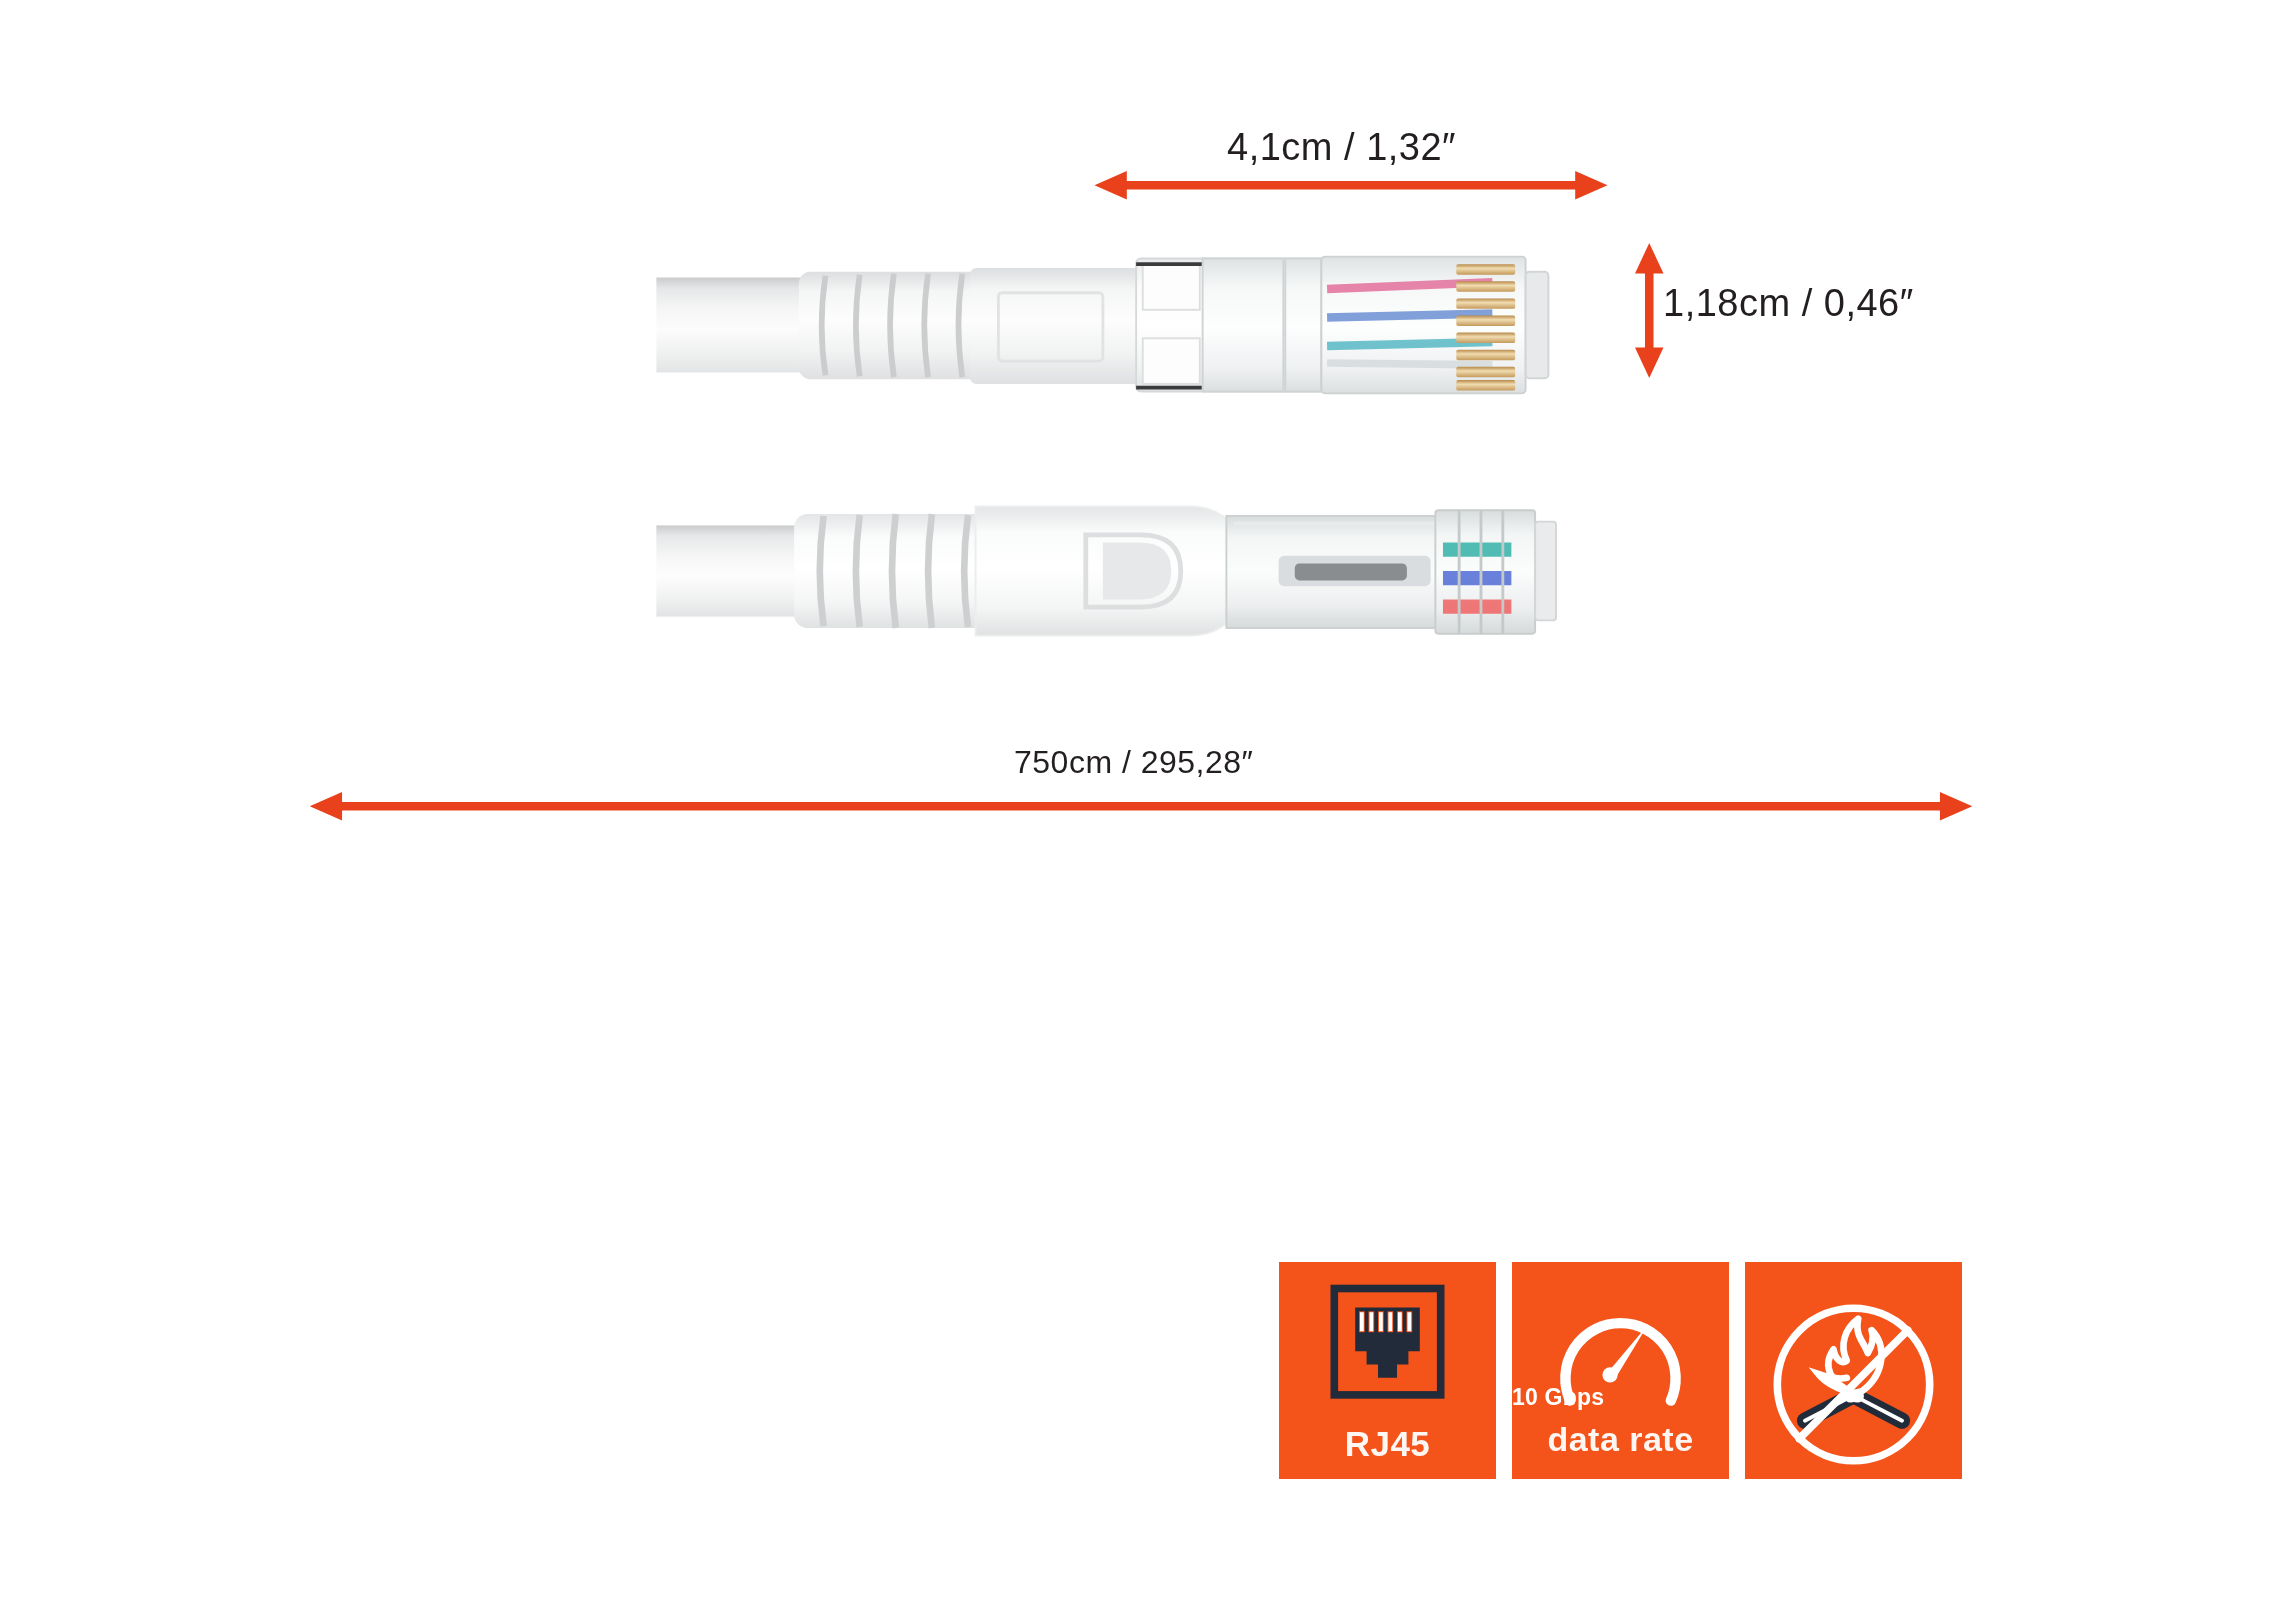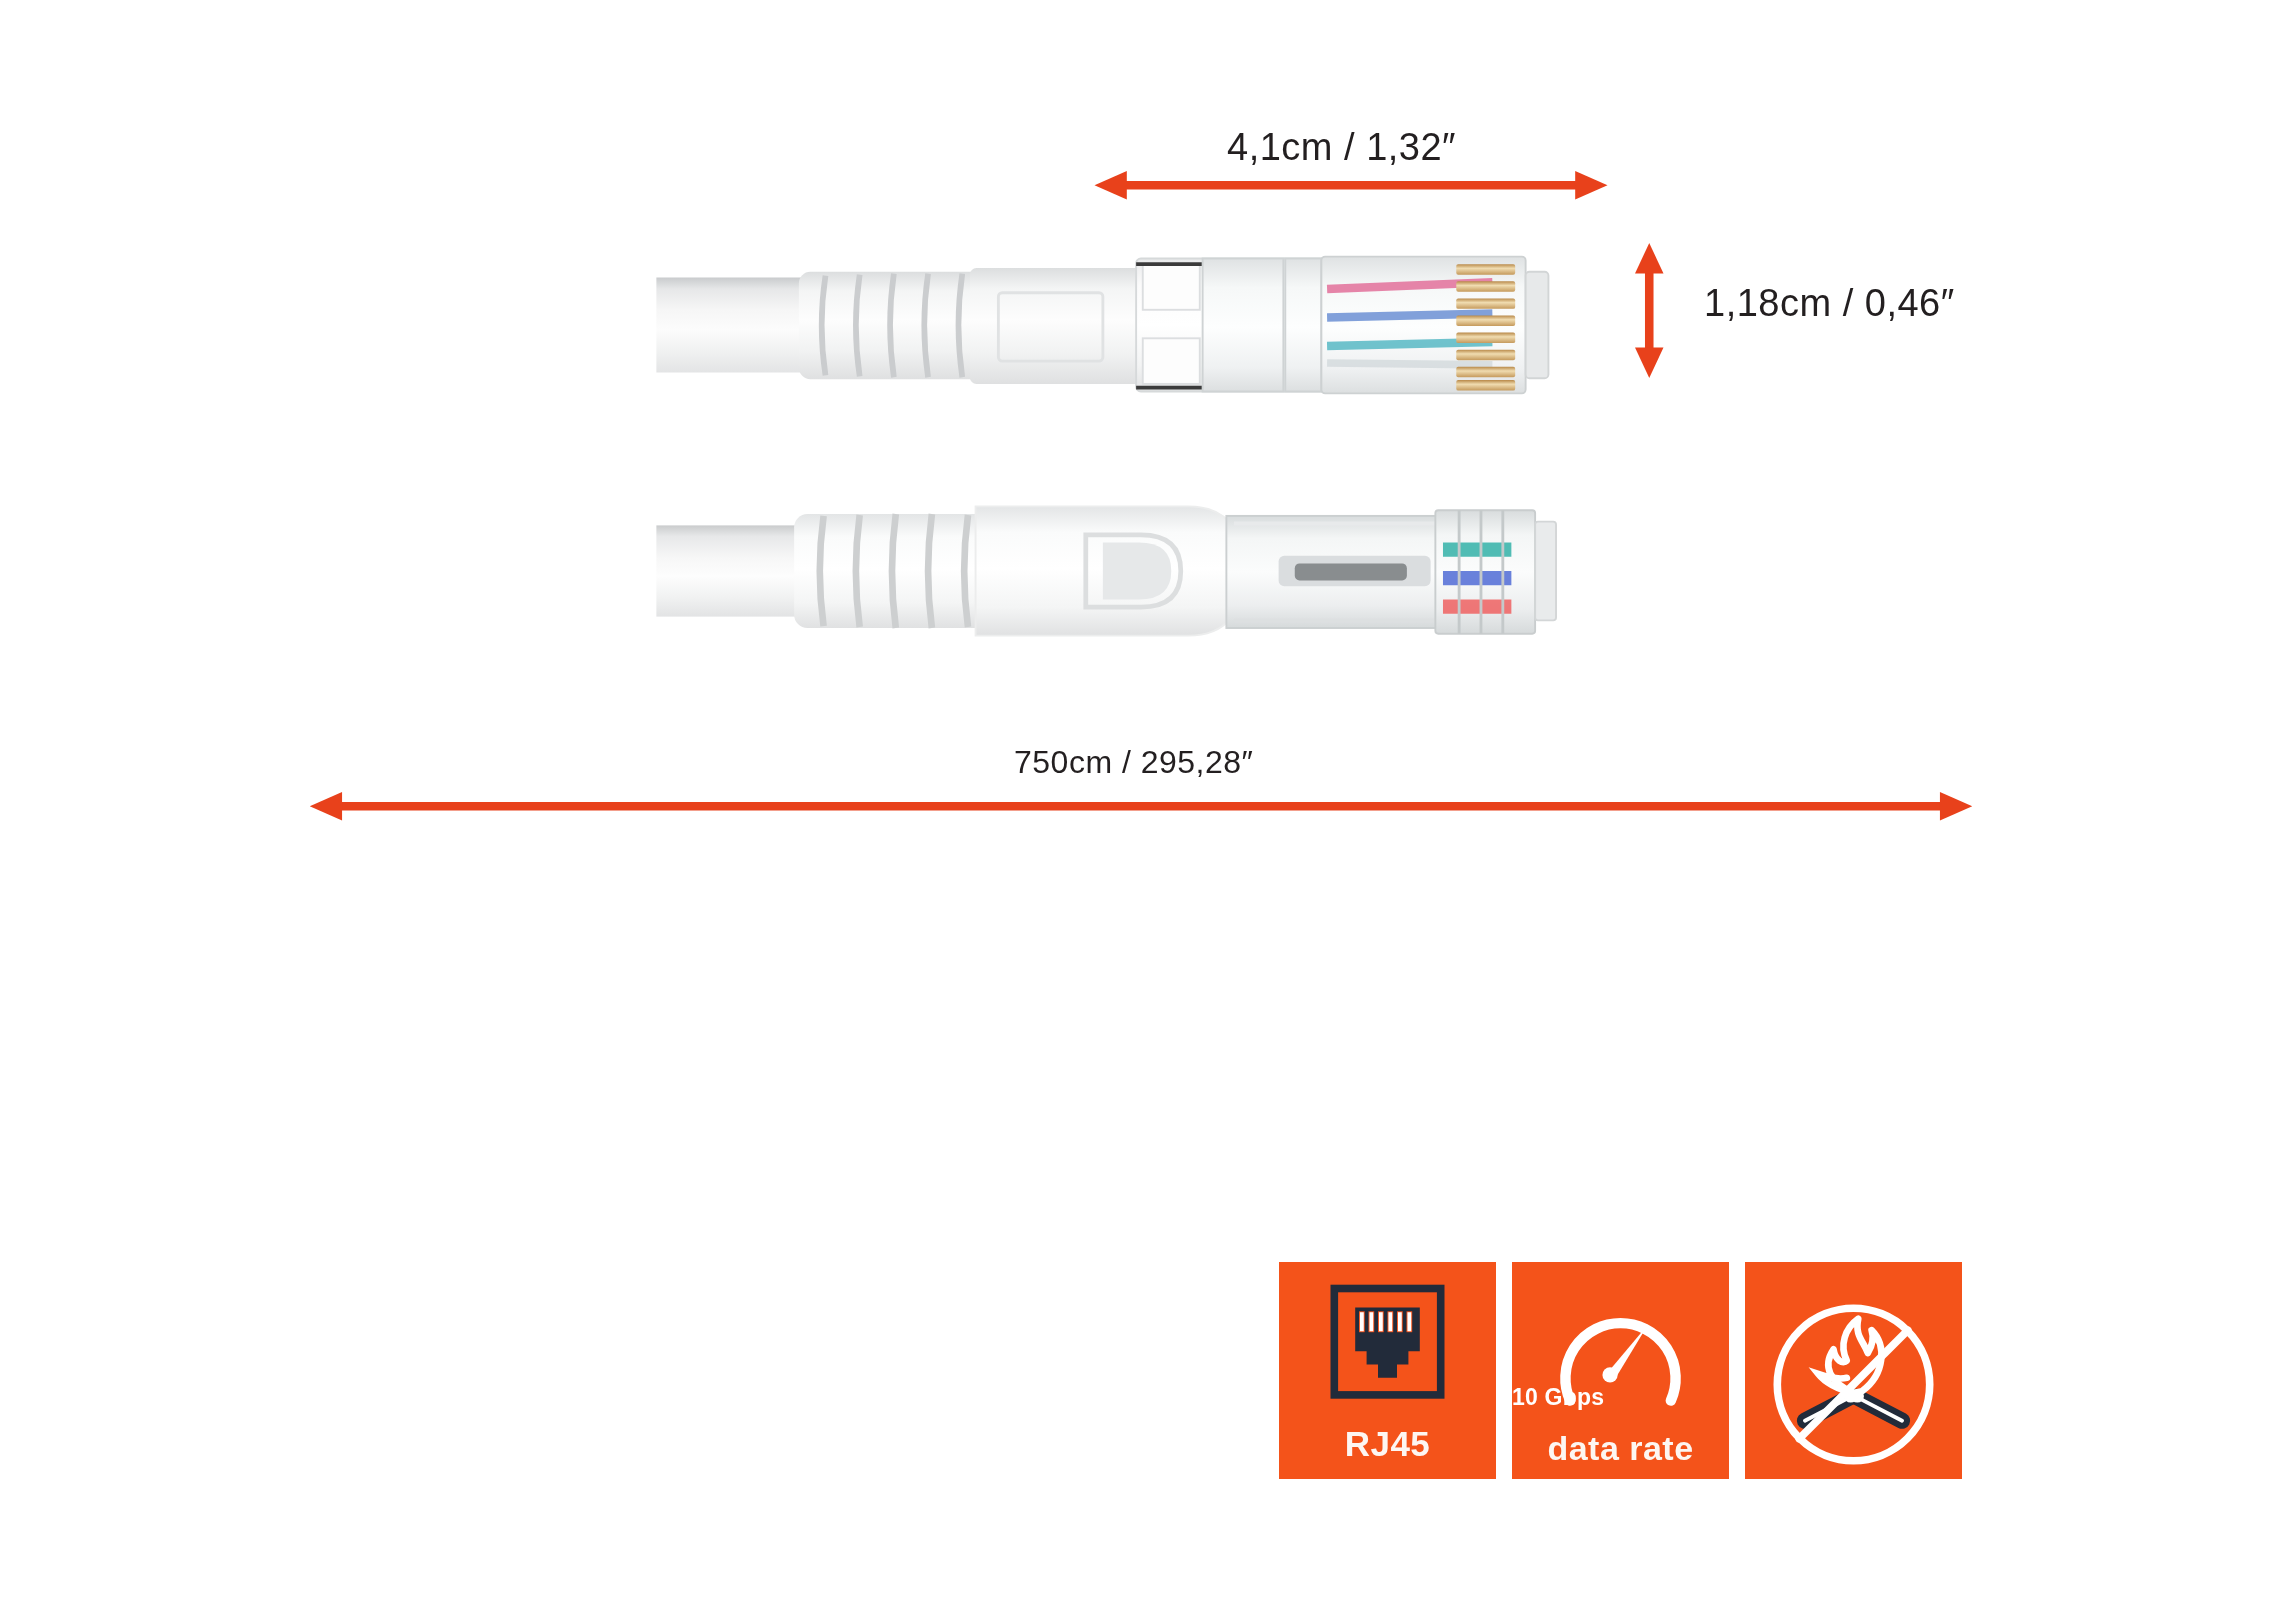--- a/index.html
+++ b/index.html
@@ -26,21 +26,21 @@
     font-family: "Liberation Sans", sans-serif;
     font-weight: 400;
     letter-spacing: 0.5px;
     white-space: nowrap;
   }
   #label-plug-length {
     left: 1227px; top: 126px;
     font-size: 38px;
   }
   #label-plug-height {
-    left: 1704px; top: 282px;
+    left: 1663px; top: 282px;
     font-size: 38px;
   }
   #label-cable-length {
     left: 1014px; top: 744px;
     font-size: 32px;
   }
 
   
   .arrow-h {
     position: absolute;
@@ -118,21 +118,21 @@
     position: absolute;
     bottom: 13.3px; left: 0; right: 0;
     text-align: center;
     color: #fdf6f2;
     font-family: Liberation Sans, sans-serif;
     font-weight: bold;
     font-size: 33px;
     letter-spacing: 0.5px;
   }
   #badge-rj45 .badge-label { font-size: 35px; bottom: 15px; }
-  #badge-datarate .badge-label { font-size: 34px; bottom: 11px; }
+  #badge-datarate .badge-label { font-size: 34px; bottom: 20px; }
   .gauge-text {
     position: absolute;
     left: 0; right: 0;
     top: 122px;
     color: #ffffff;
     font-family: "Liberation Sans", sans-serif;
     font-weight: bold;
     font-size: 23px;
     letter-spacing: 0.2px;
   }

